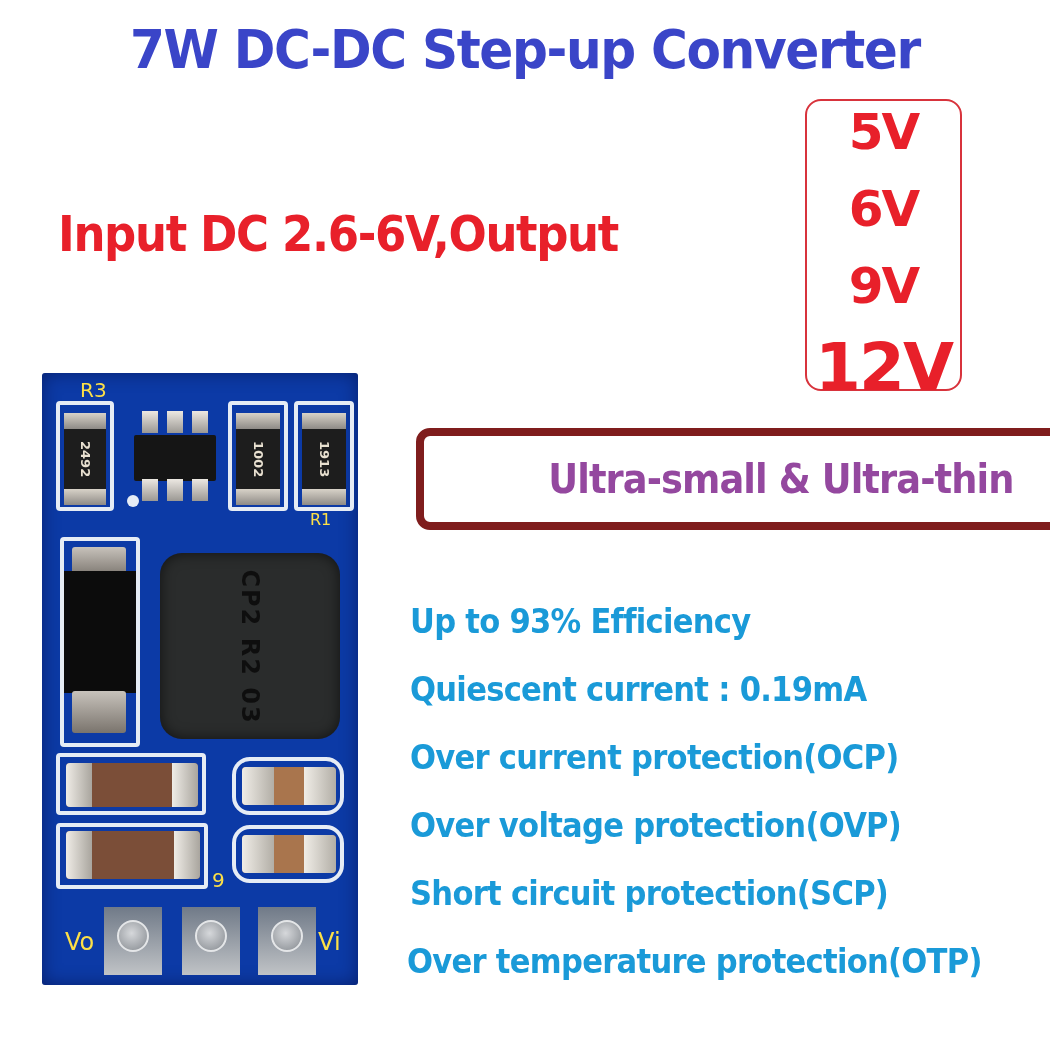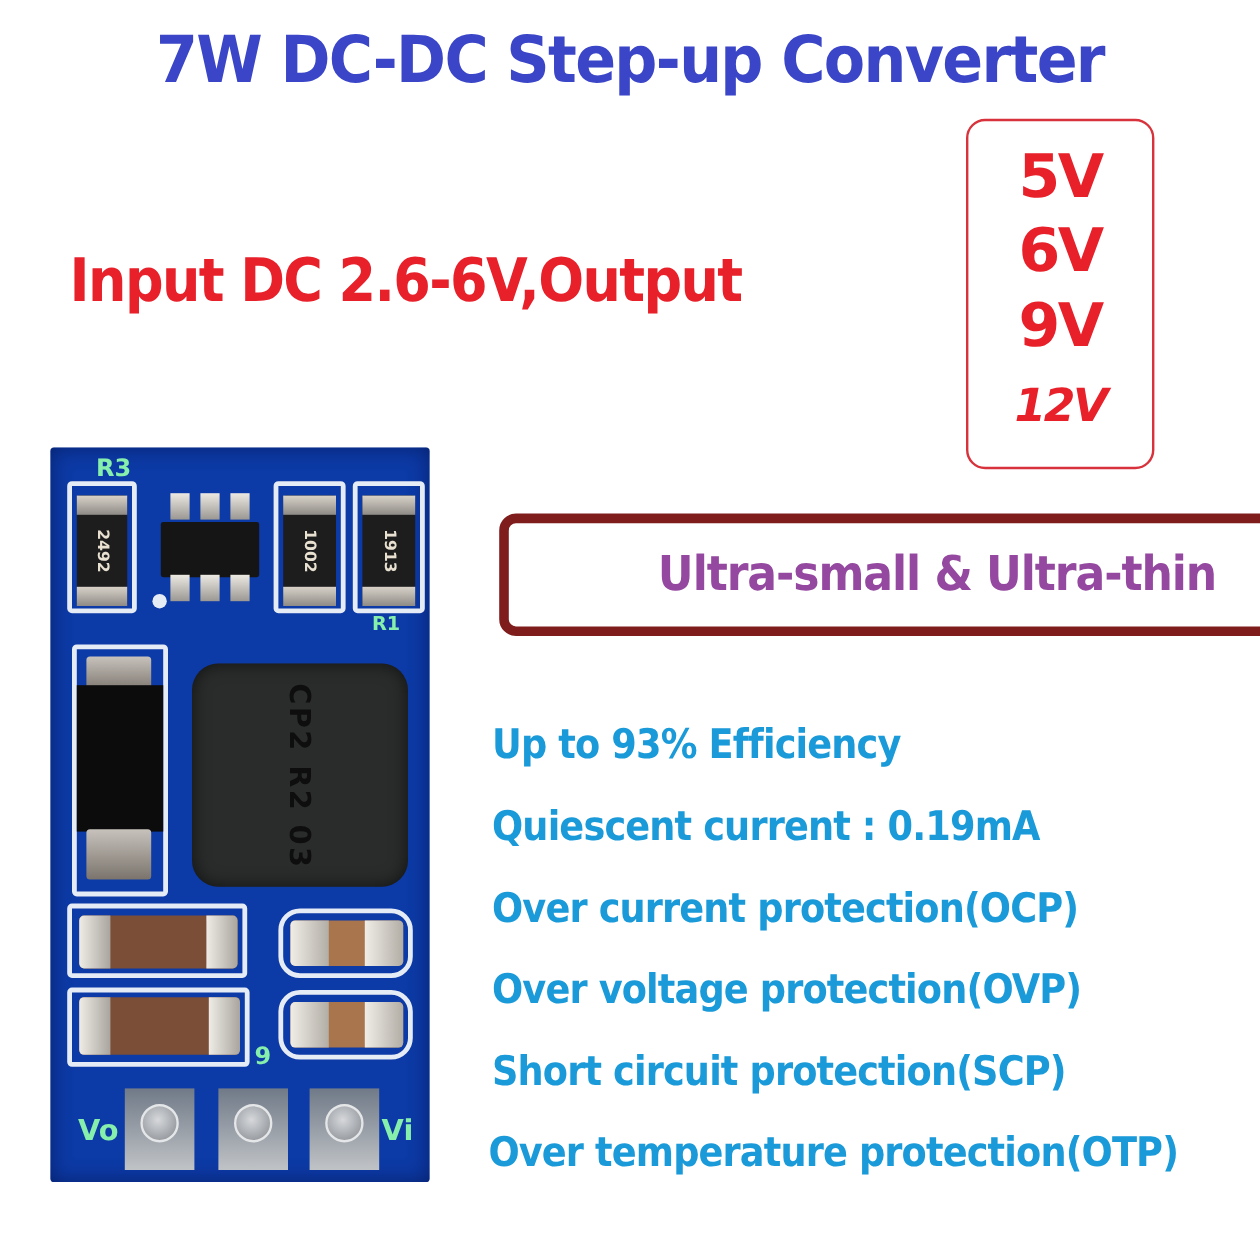--- a/index.html
+++ b/index.html
@@ -20,22 +20,23 @@
       transform: scaleX(0.9); transform-origin: left;
     }
     .volt-box {
       left: 805px; top: 99px; width: 157px; height: 292px;
       border: 2px solid #d8333c; border-radius: 16px; box-sizing: border-box;
       display: flex; flex-direction: column; align-items: center; justify-content: center;
     }
     .volt {
       font-size: 50px; font-weight: bold; color: #e8202a; line-height: 62px;
       letter-spacing: -2px;
-    }
-    .volt.big { font-size: 38px; line-height: 72px; font-style: italic; }
+      margin-top: 15px;
+    }
+    .volt.big { font-size: 66px; line-height: 72px; }
     .feature-box {
       left: 416px; top: 428px; width: 730px; height: 102px;
       border: 8px solid #7f1d1d; border-radius: 14px; box-sizing: border-box;
       display: flex; align-items: center; justify-content: center;
     }
     .feature-text {
       font-size: 40px; font-weight: bold; color: #94489f; letter-spacing: -1px;
       white-space: nowrap; transform: scaleX(0.92);
     }
     .specs { left: 410px; top: 593px; }
@@ -44,21 +45,21 @@
       white-space: nowrap; letter-spacing: -0.8px;
       transform: scaleX(0.9); transform-origin: left;
     }
     
     .pcb {
       left: 42px; top: 373px; width: 316px; height: 612px; background: #0c3aa6;
       border-radius: 3px; overflow: hidden;
       box-shadow: inset 0 0 18px rgba(0,0,40,0.45);
     }
     .silk { position: absolute; border: 4px solid #e6ecf5; border-radius: 4px; box-sizing: border-box; }
-    .silk-label { position: absolute; color: #86efac; font-weight: bold; font-family: "DejaVu Sans", sans-serif; }
+    .silk-label { position: absolute; color: #fde047; font-weight: normal; font-family: "DejaVu Sans", sans-serif; }
     .resistor {
       position: absolute; background: #1d1d1d; border-radius: 2px;
     }
     .resistor .cap-top, .resistor .cap-bot {
       position: absolute; left: 0; right: 0; height: 16px; background: linear-gradient(#d8d2c8, #8e8a86);
     }
     .resistor .cap-top { top: 0; }
     .resistor .cap-bot { bottom: 0; }
     .res-code {
       position: absolute; left: 0; right: 0; top: 22px; bottom: 22px;

